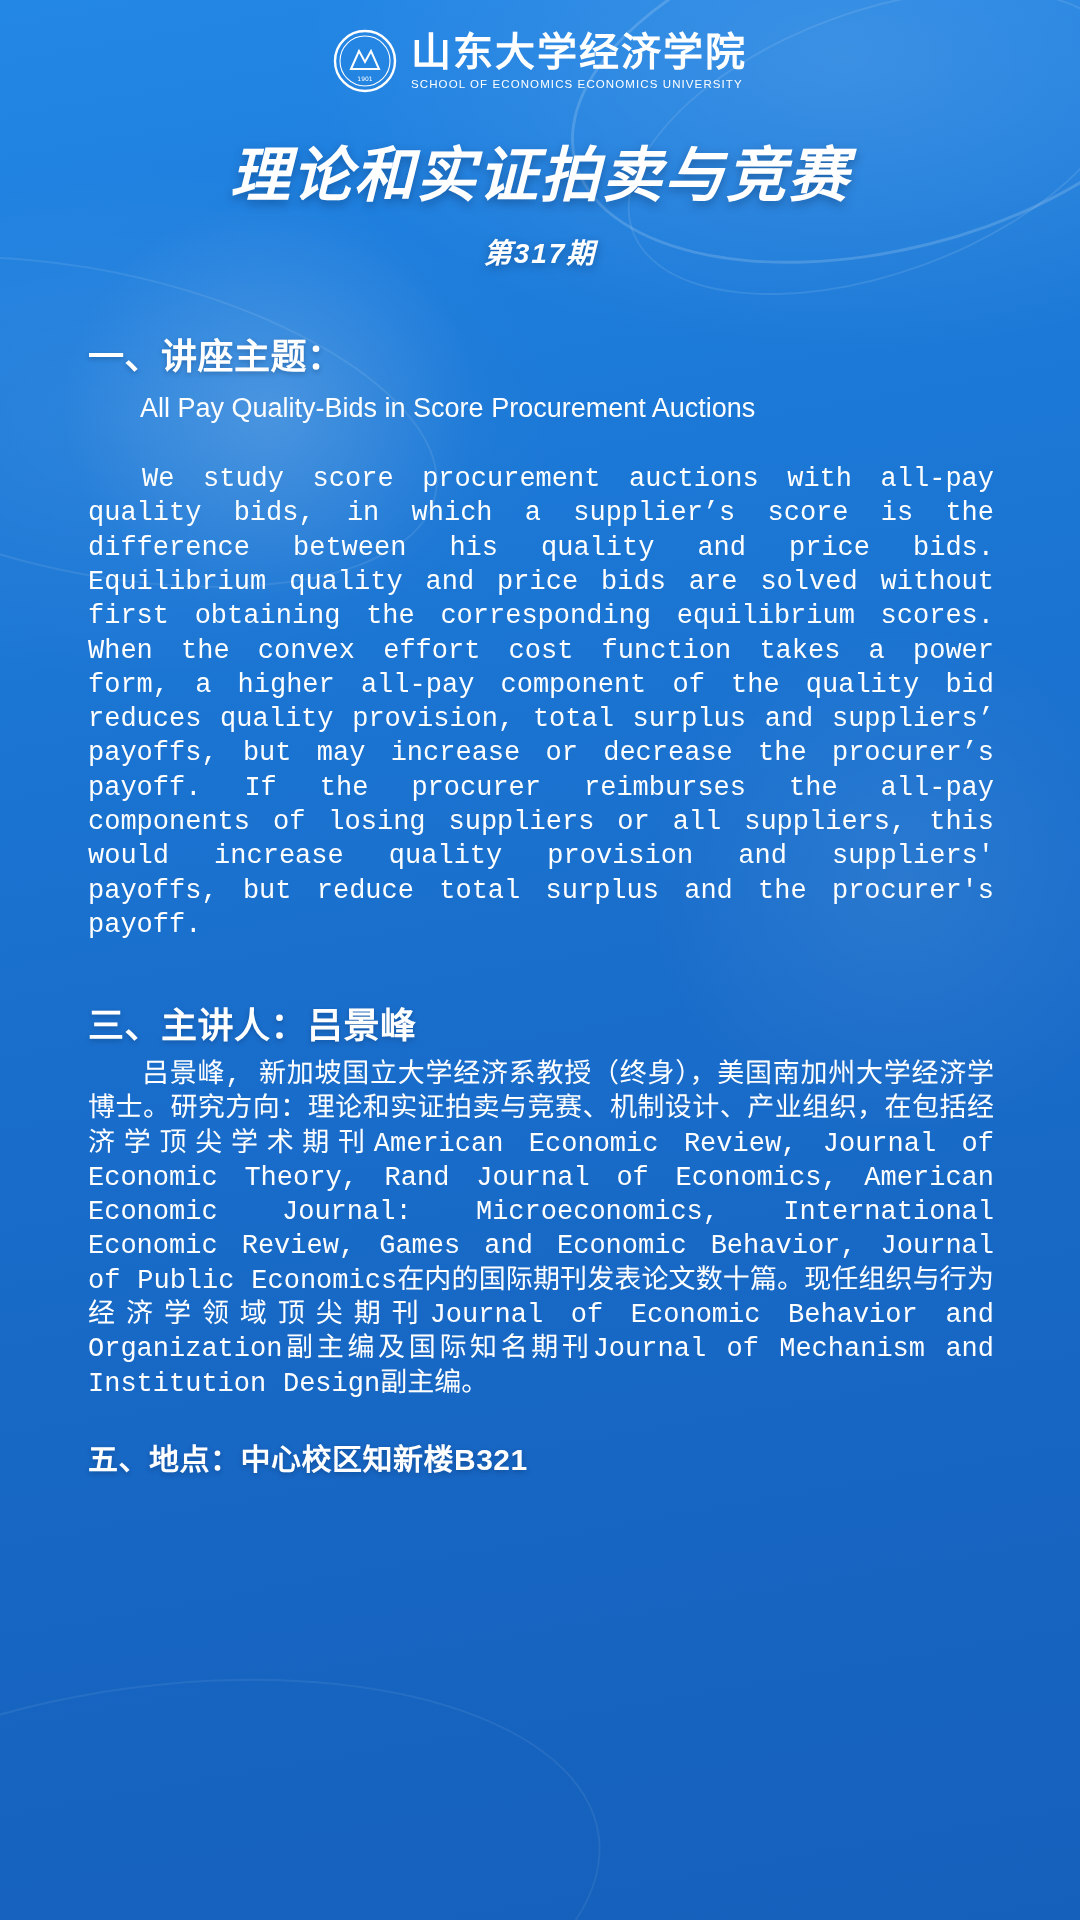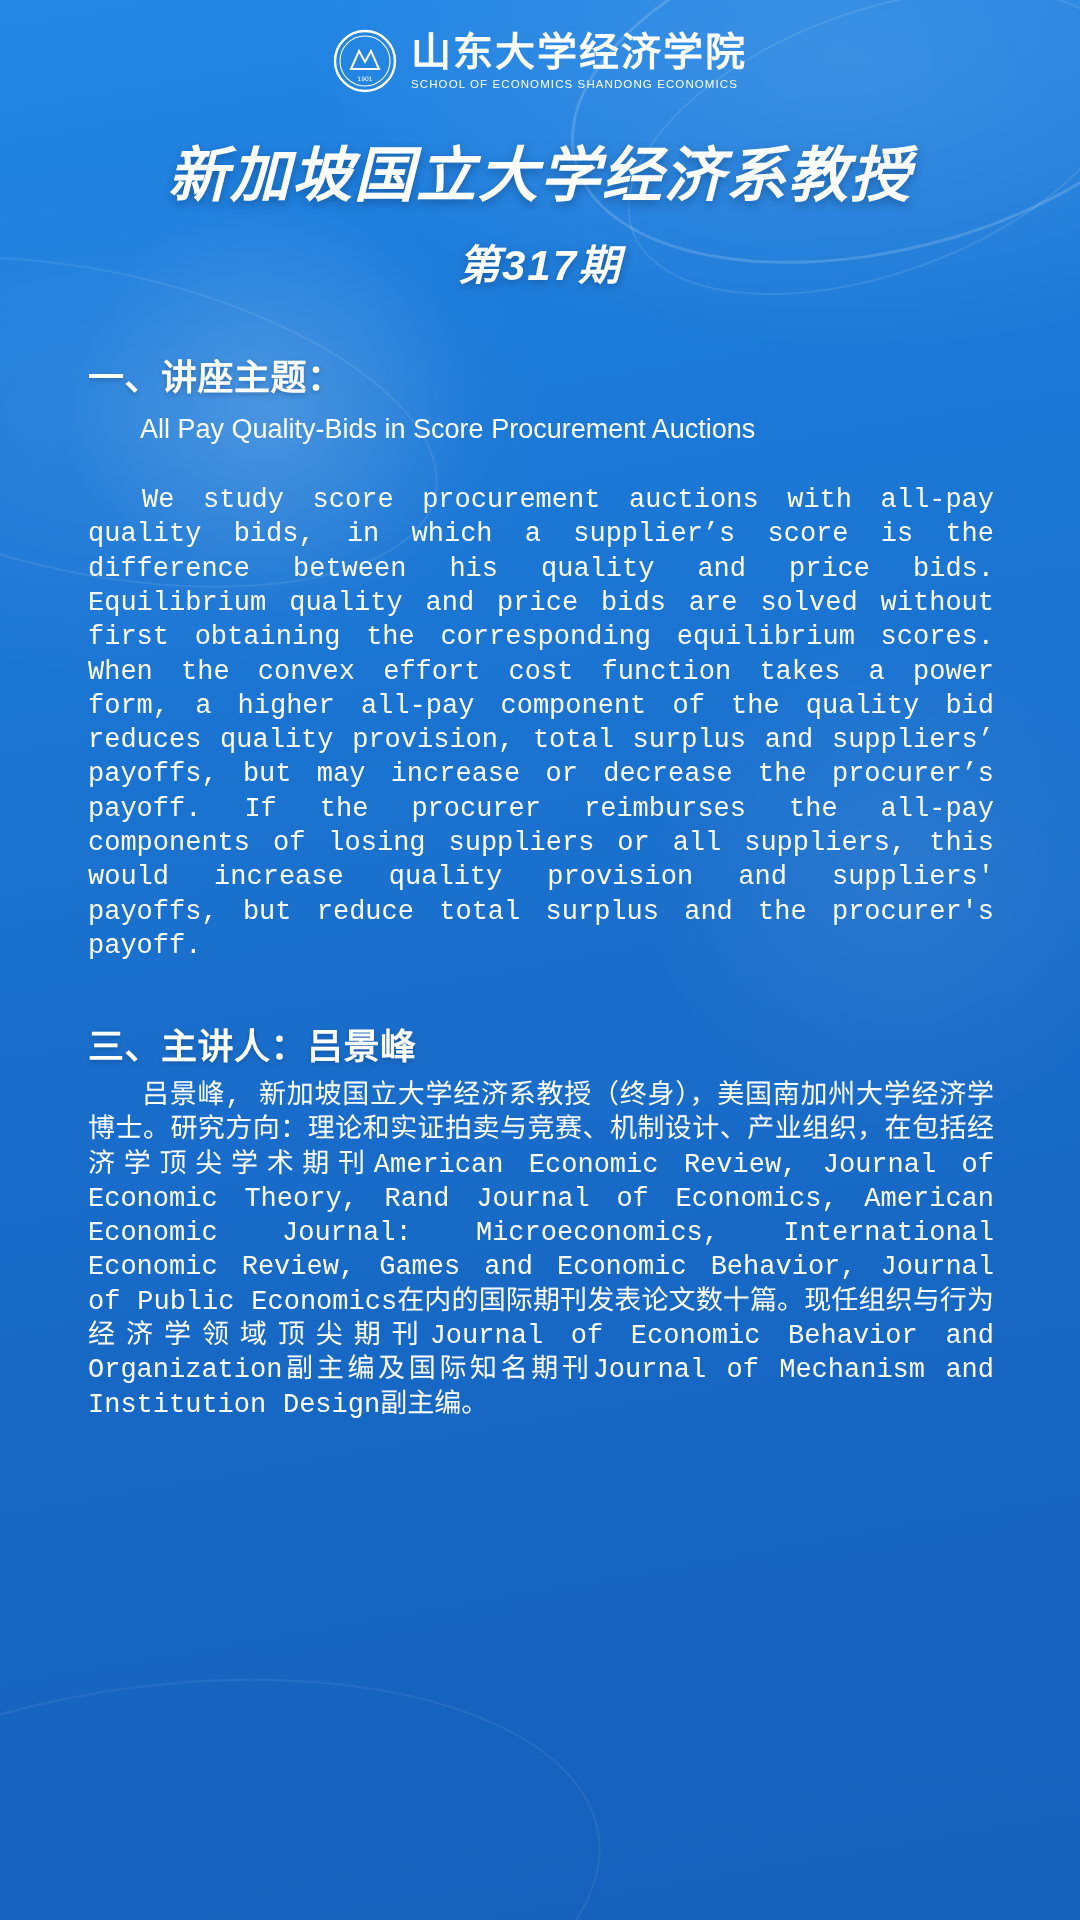--- a/index.html
+++ b/index.html
@@ -92,21 +92,21 @@
     font-weight: 700;
     font-style: italic;
     letter-spacing: 2px;
     text-shadow: 0 4px 10px rgba(0,30,70,0.35);
     white-space: nowrap;
   }
   .title-sub {
     position: relative;
     text-align: center;
     margin-top: 18px;
-    font-size: 42px;
+    font-size: 28px;
     font-weight: 700;
     font-style: italic;
     letter-spacing: 2px;
     text-shadow: 0 3px 8px rgba(0,30,70,0.35);
   }
 
   
   .content {
     position: relative;
     padding: 56px 86px 0 88px;
@@ -161,25 +161,25 @@
       <svg viewBox="0 0 64 64" width="64" height="64" aria-hidden="true">
         <circle cx="32" cy="32" r="30" fill="none" stroke="#ffffff" stroke-width="2.4"></circle>
         <circle cx="32" cy="32" r="25" fill="none" stroke="#ffffff" stroke-width="1.1"></circle>
         <path d="M18 40 L26 22 L32 33 L38 22 L46 40 Z" fill="none" stroke="#ffffff" stroke-width="2"></path>
         <path d="M22 40 H42" stroke="#ffffff" stroke-width="1.6"></path>
         <text x="32" y="52" font-size="6" fill="#ffffff" text-anchor="middle" font-family="DejaVu Sans, sans-serif">1901</text>
       </svg>
     </span>
     <span class="logo-text">
       <span class="logo-cn">山东大学经济学院</span>
-      <span class="logo-en">SCHOOL OF ECONOMICS SHANDONG ECONOMICS</span>
+      <span class="logo-en">SCHOOL OF ECONOMICS ECONOMICS UNIVERSITY</span>
     </span>
   </div>
 
-  <div class="title-main">新加坡国立大学经济系教授</div>
+  <div class="title-main">理论和实证拍卖与竞赛</div>
   <div class="title-sub">第317期</div>
 
   <div class="content">
 
     <div class="section">
       <div class="sec-head">一、讲座主题：</div>
       <div class="sec-topic">All Pay Quality-Bids in Score Procurement Auctions</div>
     </div>
 
     <div class="section">
@@ -187,15 +187,18 @@
     </div>
 
     <div class="gap-lg"></div>
 
     <div class="section">
       <div class="sec-head">三、主讲人：吕景峰</div>
       <div class="para indent">吕景峰, 新加坡国立大学经济系教授（终身），美国南加州大学经济学博士。研究方向：理论和实证拍卖与竞赛、机制设计、产业组织，在包括经济学顶尖学术期刊American Economic Review, Journal of Economic Theory, Rand Journal of Economics, American Economic Journal: Microeconomics, International Economic Review, Games and Economic Behavior, Journal of Public Economics在内的国际期刊发表论文数十篇。现任组织与行为经济学领域顶尖期刊Journal of Economic Behavior and Organization副主编及国际知名期刊Journal of Mechanism and Institution Design副主编。</div>
     </div>
 
 
+    <div class="section tight">
+      <div class="sec-line">五、地点：中心校区知新楼B321</div>
+    </div>
 
   </div>
 </div>
 
 </body></html>

